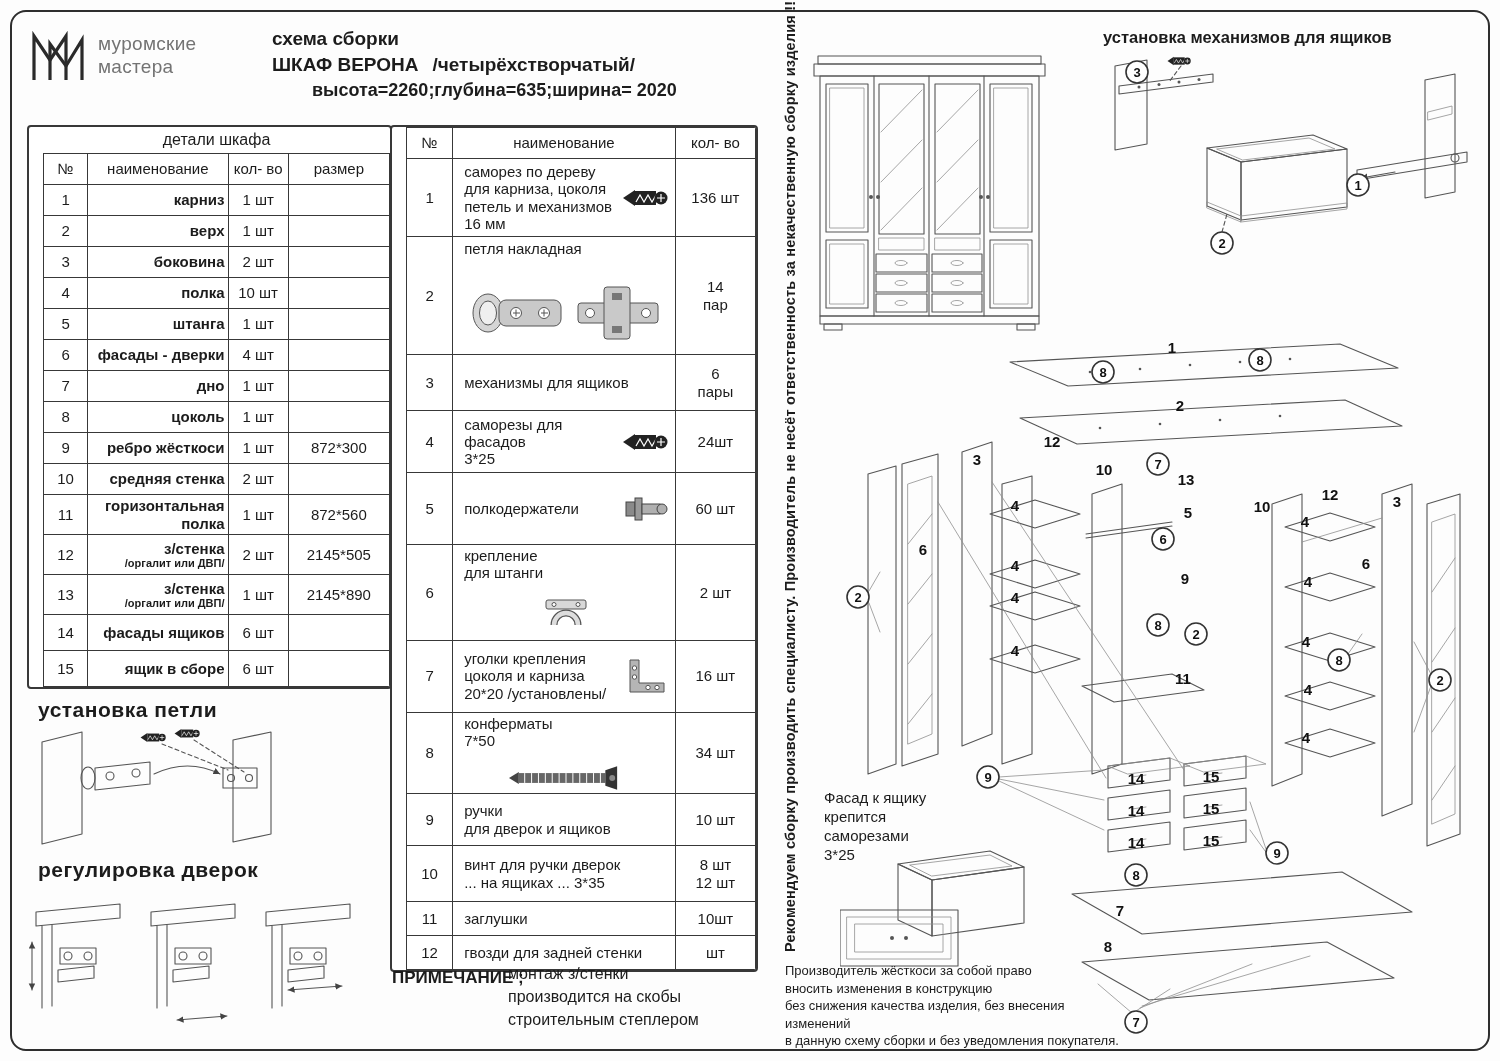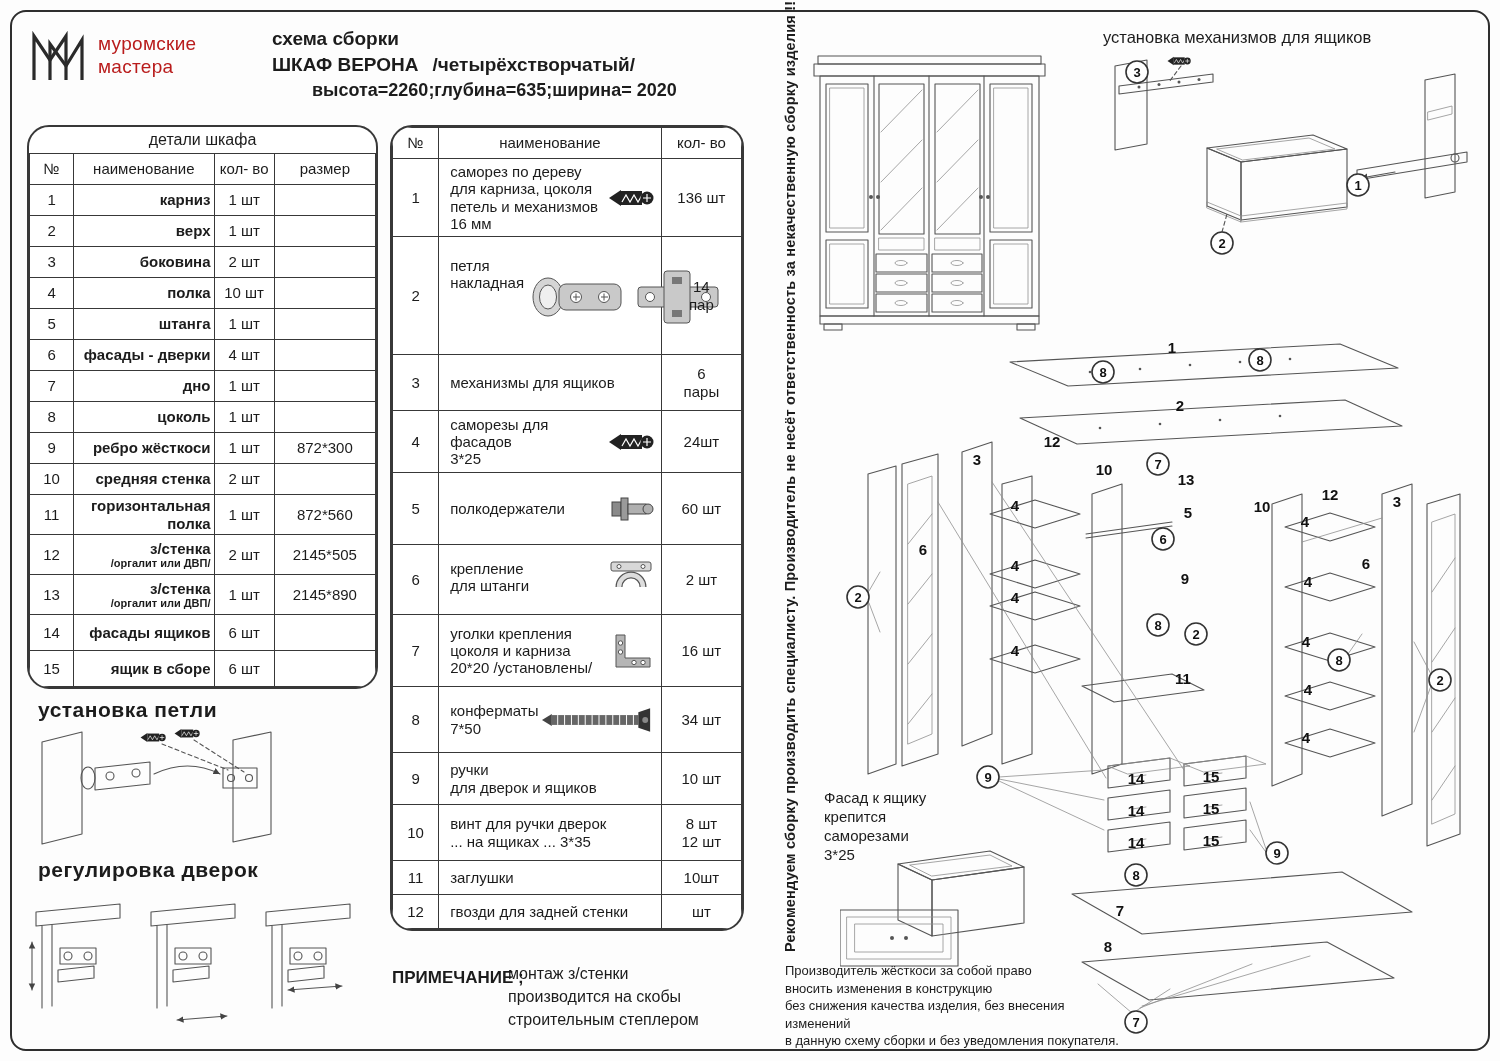--- a/index.html
+++ b/index.html
@@ -2,29 +2,29 @@
 <html><head>
 <meta charset="utf-8">
 <style>
   html,body{margin:0;padding:0;}
   body{width:1500px;height:1061px;position:relative;background:#fdfdfd;
        font-family:"Liberation Sans",sans-serif;color:#1c1c1c;overflow:hidden;}
   .abs{position:absolute;}
   .sheet{position:absolute;inset:10px;border:2px solid #2e2e2e;border-radius:16px;pointer-events:none;}
 
   
-  .logo-text{font-size:19px;line-height:23px;letter-spacing:.3px;color:#b91c1c;}
+  .logo-text{font-size:19px;line-height:23px;letter-spacing:.3px;color:#737373;}
   .title-line{font-weight:bold;}
   .t1{font-size:19px;}
   .t2{font-size:19px;}
   .t2b{margin-left:14px;}
   .t3{font-size:18px;margin-left:40px;}
 
   
-  .tbl-wrap{position:absolute;border:2px solid #383838;border-radius:22px;overflow:hidden;background:#fff;}
+  .tbl-wrap{position:absolute;border:2px solid #383838;border-radius:4px;overflow:hidden;background:#fff;padding-left:14px;}
   table{border-collapse:collapse;width:100%;table-layout:fixed;}
   td,th{border:1.5px solid #383838;font-weight:normal;font-size:15px;padding:0 3px;
         text-align:center;vertical-align:middle;line-height:1.15;}
   tr.title-row td{border:none;border-bottom:1.5px solid #383838;font-size:16px;height:26px;}
   th{height:30px;}
   .name-cell{text-align:right;padding-left:8px;white-space:pre-line;font-weight:bold;}
   .sub{font-size:11px;line-height:1.1;}
   .qty-cell{white-space:pre-line;}
   #details-body tr{height:31px;}
   #details-body tr:nth-child(11),#details-body tr:nth-child(12),#details-body tr:nth-child(13){height:40px;}
@@ -34,28 +34,28 @@
   #hw-body tr:nth-child(3){height:56px;}
   #hw-body tr:nth-child(4){height:62px;}
   #hw-body tr:nth-child(5){height:72px;}
   #hw-body tr:nth-child(6){height:70px;}
   #hw-body tr:nth-child(7){height:72px;}
   #hw-body tr:nth-child(8){height:66px;}
   #hw-body tr:nth-child(9){height:52px;}
   #hw-body tr:nth-child(10){height:56px;}
   #hw-body tr:nth-child(11),#hw-body tr:nth-child(12){height:34px;}
   .hw-name{display:flex;align-items:center;text-align:left;padding:2px 4px 2px 8px;white-space:pre-line;}
-  .hw-name.below{align-items:center;gap:2px;}
+  .hw-name.below{flex-direction:column;align-items:center;gap:16px;}
   .hw-name.below .hw-text{align-self:flex-start;}
   .hw-text{flex:1;}
   .hw-icon{flex:none;}
 
   
   .h-big{font-size:21px;font-weight:bold;letter-spacing:.5px;}
-  .h-mid{font-size:16.5px;font-weight:normal;}
+  .h-mid{font-size:16.5px;font-weight:bold;}
   .note-label{font-size:17px;font-weight:bold;}
   .note-text{font-size:16px;line-height:23px;white-space:pre-line;}
   .facade-note{font-size:15px;line-height:19px;white-space:pre-line;}
   .footer-note{font-size:13px;line-height:17.5px;white-space:pre-line;}
   .vwarn{position:absolute;left:782px;top:952px;transform:rotate(-90deg);transform-origin:0 0;
          white-space:nowrap;font-size:14.5px;font-weight:bold;letter-spacing:.2px;}
 
   
   .ln{stroke:#555;fill:none;stroke-width:1.1;stroke-linejoin:round;stroke-linecap:round;}
   .thin{stroke:#8f8f8f;stroke-width:.8;}

